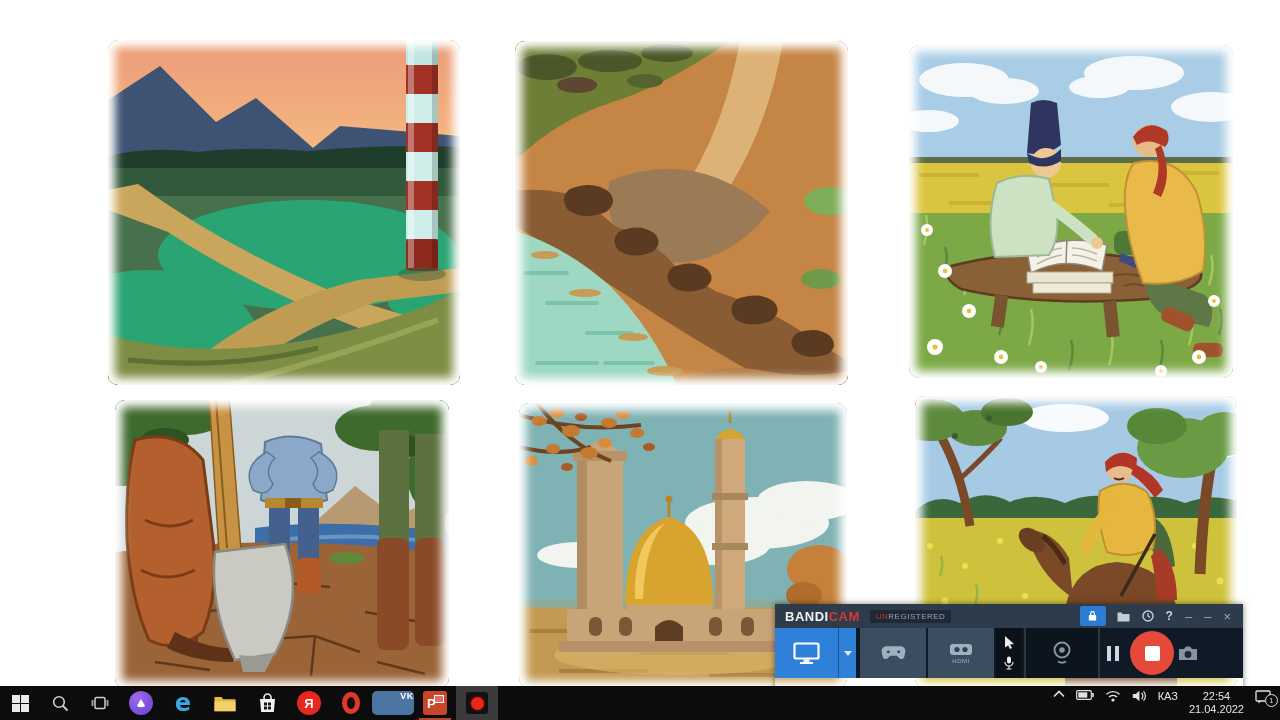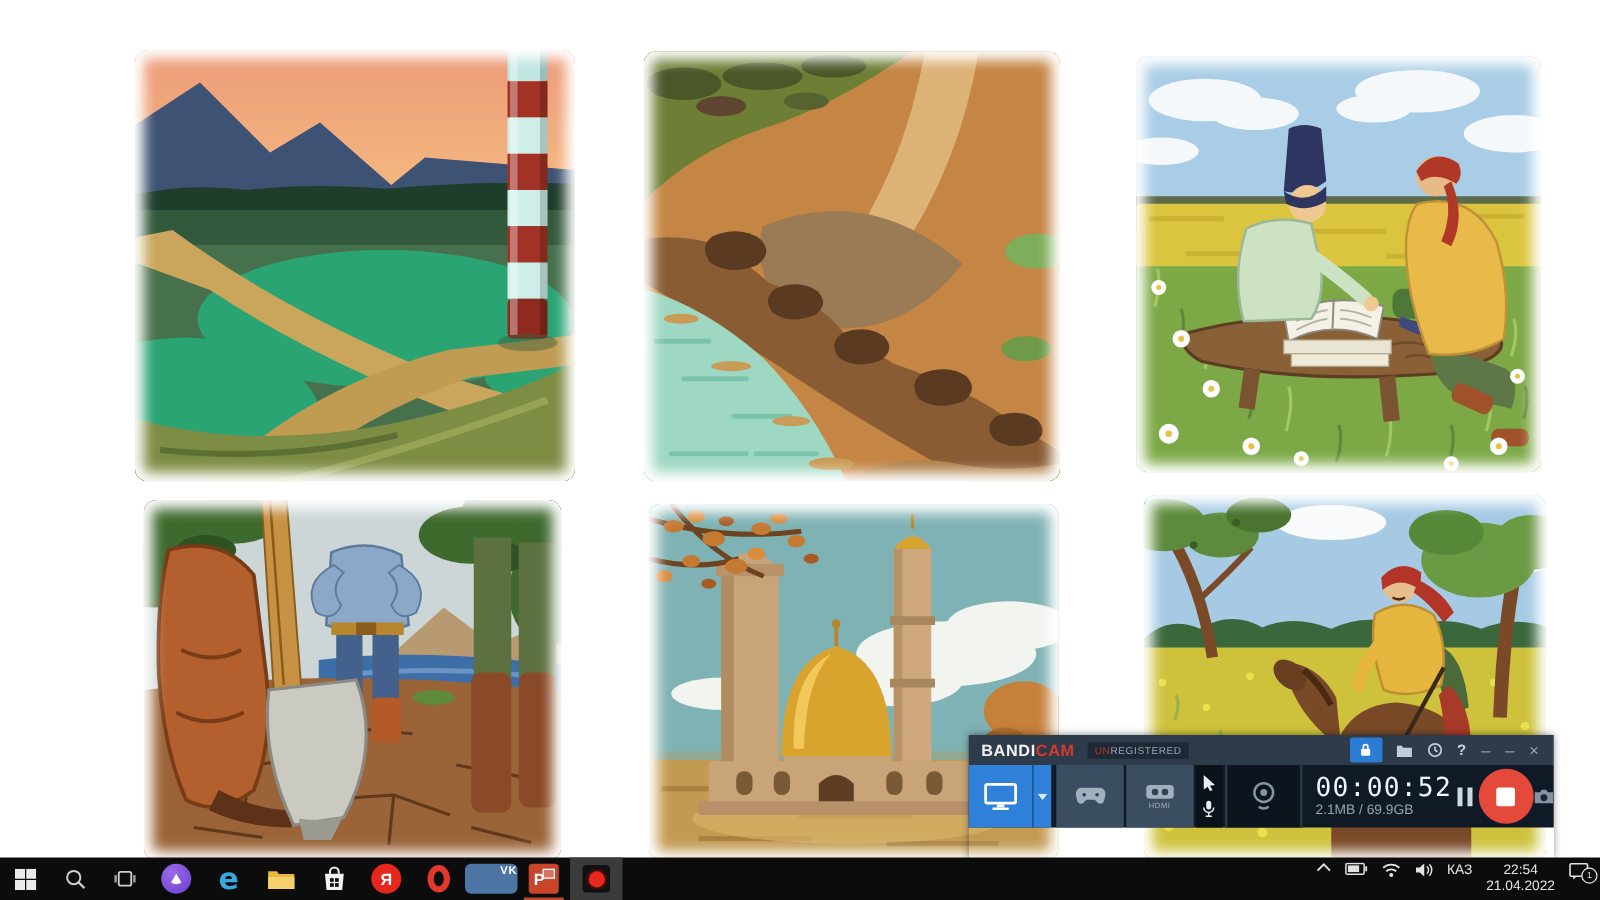--- a/index.html
+++ b/index.html
@@ -12,21 +12,21 @@
   .watermark{position:absolute;left:512px;top:2px;font-size:21px;font-weight:bold;letter-spacing:1px;
     color:#8f8f8f;text-shadow:-1px -1px 0 #fff,1px -1px 0 #fff,-1px 1px 0 #fff,1px 1px 0 #fff,0 2px 3px rgba(0,0,0,.25);}
 
   
   .pic{position:absolute;border-radius:10px;overflow:hidden;z-index:1;background:#fff;}
   .pic svg{display:block;}
   .feather{position:absolute;inset:0;border-radius:10px;pointer-events:none;
     box-shadow:inset 0 0 10px 7px #ffffff;}
 
   
-  .bdc{position:absolute;left:775px;top:588px;width:468px;height:98px;z-index:5;
+  .bdc{position:absolute;left:775px;top:604px;width:468px;height:98px;z-index:5;
     font-family:"Liberation Sans",sans-serif;box-shadow:0 0 6px rgba(0,0,0,.5);}
   .bdc-titlebar{height:24px;background:#2d3b4b;display:flex;align-items:center;padding:0 6px 0 10px;box-sizing:border-box;}
   .bdc-logo{font-size:13px;font-weight:bold;letter-spacing:.5px;}
   .bdc-logo .w{color:#f2f2f2;} .bdc-logo .r{color:#d63a2e;}
   .bdc-badge{margin-left:10px;background:#1d2936;border-radius:0;padding:2px 6px;font-size:8px;font-weight:normal;letter-spacing:.5px;}
   .bdc-badge .r{color:#c23127;} .bdc-badge .g{color:#9aa6b2;}
   .bdc-titlebar .sp{flex:1;}
   .tb-ic{display:flex;align-items:center;justify-content:center;margin:0 6px;cursor:pointer;}
   .lock-box{background:#2d7cd4;width:26px;height:20px;border-radius:2px;margin:0 5px;}
   .bdc-q{color:#c8d2da;font-weight:bold;font-size:12px;}
@@ -503,24 +503,20 @@
           <path d="M1 6 a4 4 0 0 0 8 0 M5 10.5 V13 M2.5 13 h5" stroke="#e8eef2" stroke-width="1.2" fill="none"></path>
         </svg>
       </div>
       <div class="webcam-box">
         <svg width="22" height="24" viewBox="0 0 22 24">
           <circle cx="11" cy="9" r="7.5" fill="none" stroke="#8494a2" stroke-width="2"></circle>
           <circle cx="11" cy="9" r="2.8" fill="#8494a2"></circle>
           <path d="M7 20.5 q4 2.5 8 0" stroke="#8494a2" stroke-width="2" fill="none"></path>
         </svg>
       </div>
-      <div class="timer-col">
-        <div class="bdc-timer">00:00:52</div>
-        <div class="bdc-size">2.1MB / 69.9GB</div>
-      </div>
       <div class="pause-btn">
           <i></i>
           <i></i>
         </div>
       <div class="stop-wrap">
         <div class="stop-btn">
           <div class="stop-sq"></div>
         </div>
       </div>
       <div class="cam-wrap">

